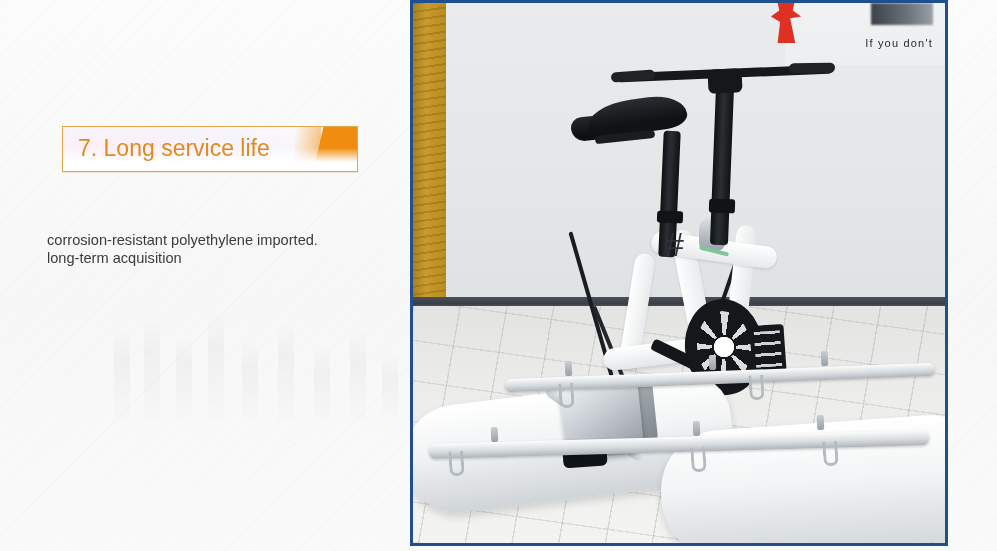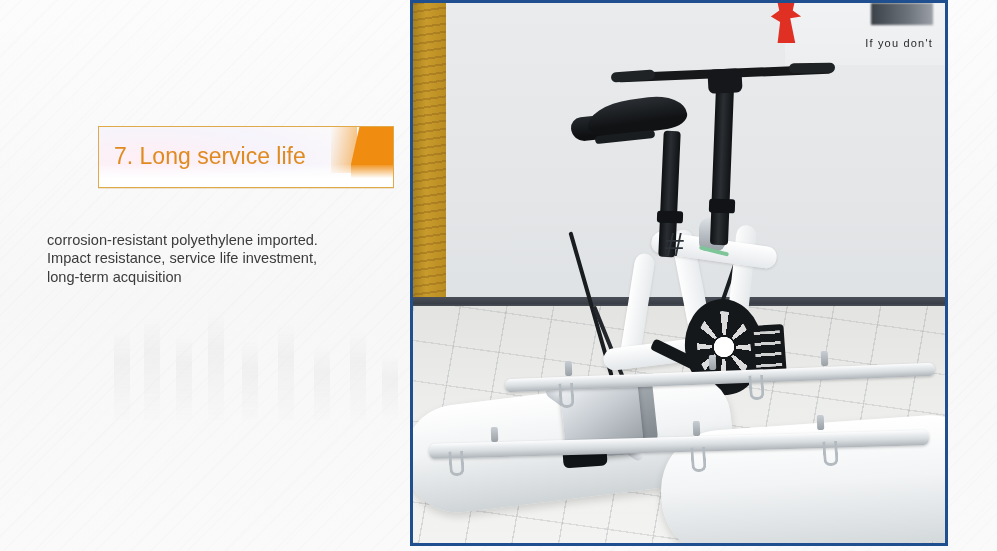--- a/index.html
+++ b/index.html
@@ -62,29 +62,28 @@
     background: linear-gradient(180deg, rgba(255,255,255,0) 0%, rgba(232,232,232,0.9) 35%, rgba(243,243,243,0.4) 100%);
     border-radius: 7px 7px 0 0;
   }
 
   
   #title-box {
     position: absolute;
     left: 62px;
     top: 126px;
     width: 296px;
-    height: 62px;
+    height: 46px;
     box-sizing: border-box;
     border: 1.5px solid #e0a94a;
     background:
       radial-gradient(120% 150% at 18% 55%, rgba(255,238,244,0.95) 0%, rgba(245,243,252,0.9) 38%, rgba(252,250,248,0.95) 70%, #ffffff 100%),
       linear-gradient(180deg,#fffdfa 0%, #fdfbf8 100%);
     overflow: hidden;
     box-shadow: 0 1px 0 rgba(200,160,90,0.25);
-    margin-left: 36px;
   }
   #title-box .sheen {
     position: absolute;
     left: 0; right: 0; bottom: 0;
     height: 22px;
     background: linear-gradient(180deg, rgba(255,255,255,0.1) 0%, #ffffff 60%);
     pointer-events: none;
   }
   
   #title-wedge {
@@ -457,21 +456,20 @@
 
   <div id="title-box">
     <div id="title-wedge-soft"></div>
     <div id="title-wedge"></div>
     <div class="sheen"></div>
     <div id="title-text">7. Long service life</div>
   </div>
 
   <div id="body-copy">
     <div>corrosion-resistant polyethylene imported.</div>
-    <div>Impact resistance, service life investment,</div>
     <div>long-term acquisition</div>
   </div>
 
   <div id="photo-frame">
     <div id="photo">
 
       <div class="ph-wall"></div>
       <div class="ph-column"></div>
       <div class="ph-poster"></div>
       <div class="ph-poster-dark"></div>

